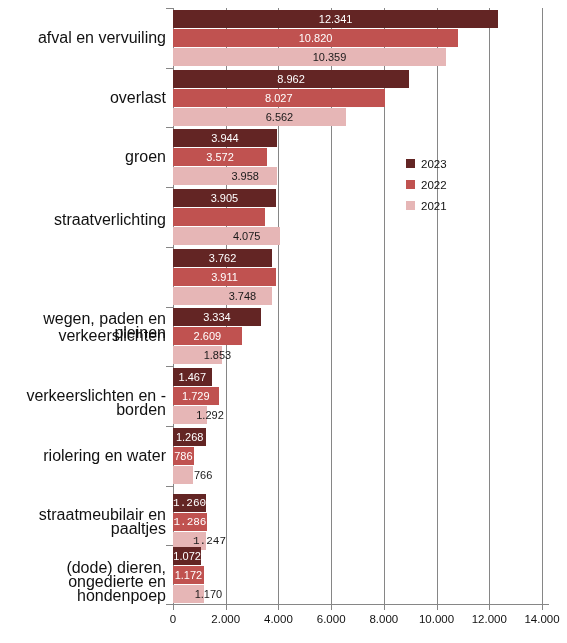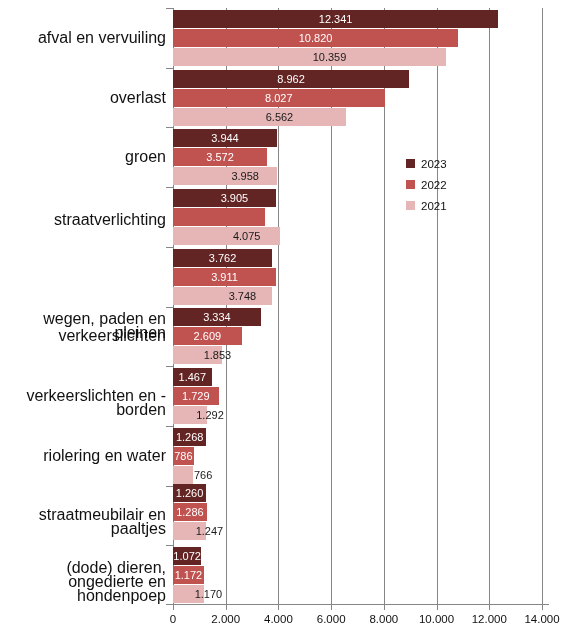--- a/index.html
+++ b/index.html
@@ -216,21 +216,21 @@
             <div class="bar-label inside-light" style="left: 0px; width: 94.1477px;">3.572</div>
           </div>
           <div class="bar-row">
             <div class="bar" title="2021: 3.958" style="width: 104.322px; background: rgb(230, 182, 182);"></div>
             <div class="bar-label inside-dark" style="left: 0px; width: 104.322px;">3.958</div>
           </div>
         </div>
         <div class="group" style="top: 180.95px;">
           <div class="bar-row">
             <div class="bar" title="2023: 3.905" style="width: 102.925px; background: rgb(99, 37, 36);"></div>
-            <div class="bar-label inside-light" style="left: 0px; width: 102.925px; padding-left: 10px;">3.905</div>
+            <div class="bar-label inside-light" style="left: 0px; width: 102.925px;">3.905</div>
           </div>
           <div class="bar-row">
             <div class="bar" title="2022: 3.509" style="width: 92.4872px; background: rgb(192, 82, 80);"></div>
           </div>
           <div class="bar-row">
             <div class="bar" title="2021: 4.075" style="width: 107.405px; background: rgb(230, 182, 182);"></div>
             <div class="bar-label inside-dark" style="left: 0px; width: 107.405px;">4.075</div>
           </div>
         </div>
         <div class="group" style="top: 240.65px;">
@@ -282,21 +282,21 @@
           </div>
           <div class="bar-row">
             <div class="bar" title="2022: 786" style="width: 20.7167px; background: rgb(192, 82, 80);"></div>
             <div class="bar-label inside-light" style="left: 0px; width: 20.7167px;">786</div>
           </div>
           <div class="bar-row">
             <div class="bar" title="2021: 766" style="width: 20.1896px; background: rgb(230, 182, 182);"></div>
             <div class="bar-label inside-dark" style="left: 0px; width: 20.1896px;">766</div>
           </div>
         </div>
-        <div class="group" style="top: 476px;">
+        <div class="group" style="top: 486px; font-family: Liberation Mono, monospace;">
           <div class="bar-row">
             <div class="bar" title="2023: 1.260" style="width: 33.21px; background: rgb(99, 37, 36);"></div>
             <div class="bar-label inside-light" style="left: 0px; width: 33.21px;">1.260</div>
           </div>
           <div class="bar-row">
             <div class="bar" title="2022: 1.286" style="width: 33.8953px; background: rgb(192, 82, 80);"></div>
             <div class="bar-label inside-light" style="left: 0px; width: 33.8953px;">1.286</div>
           </div>
           <div class="bar-row">
             <div class="bar" title="2021: 1.247" style="width: 32.8674px; background: rgb(230, 182, 182);"></div>

